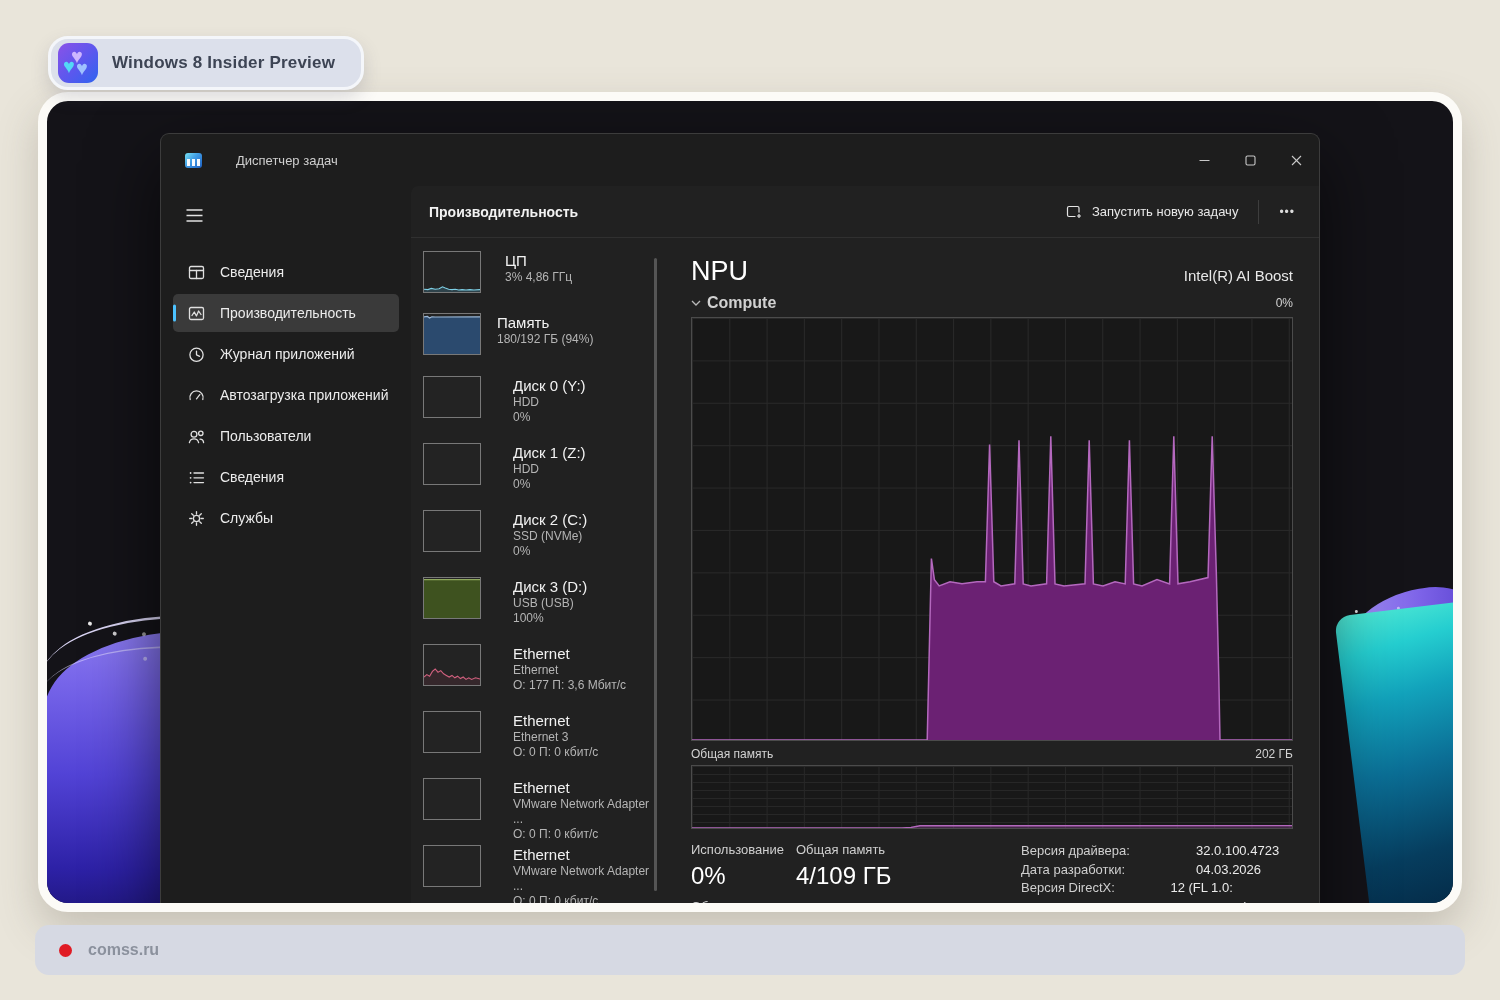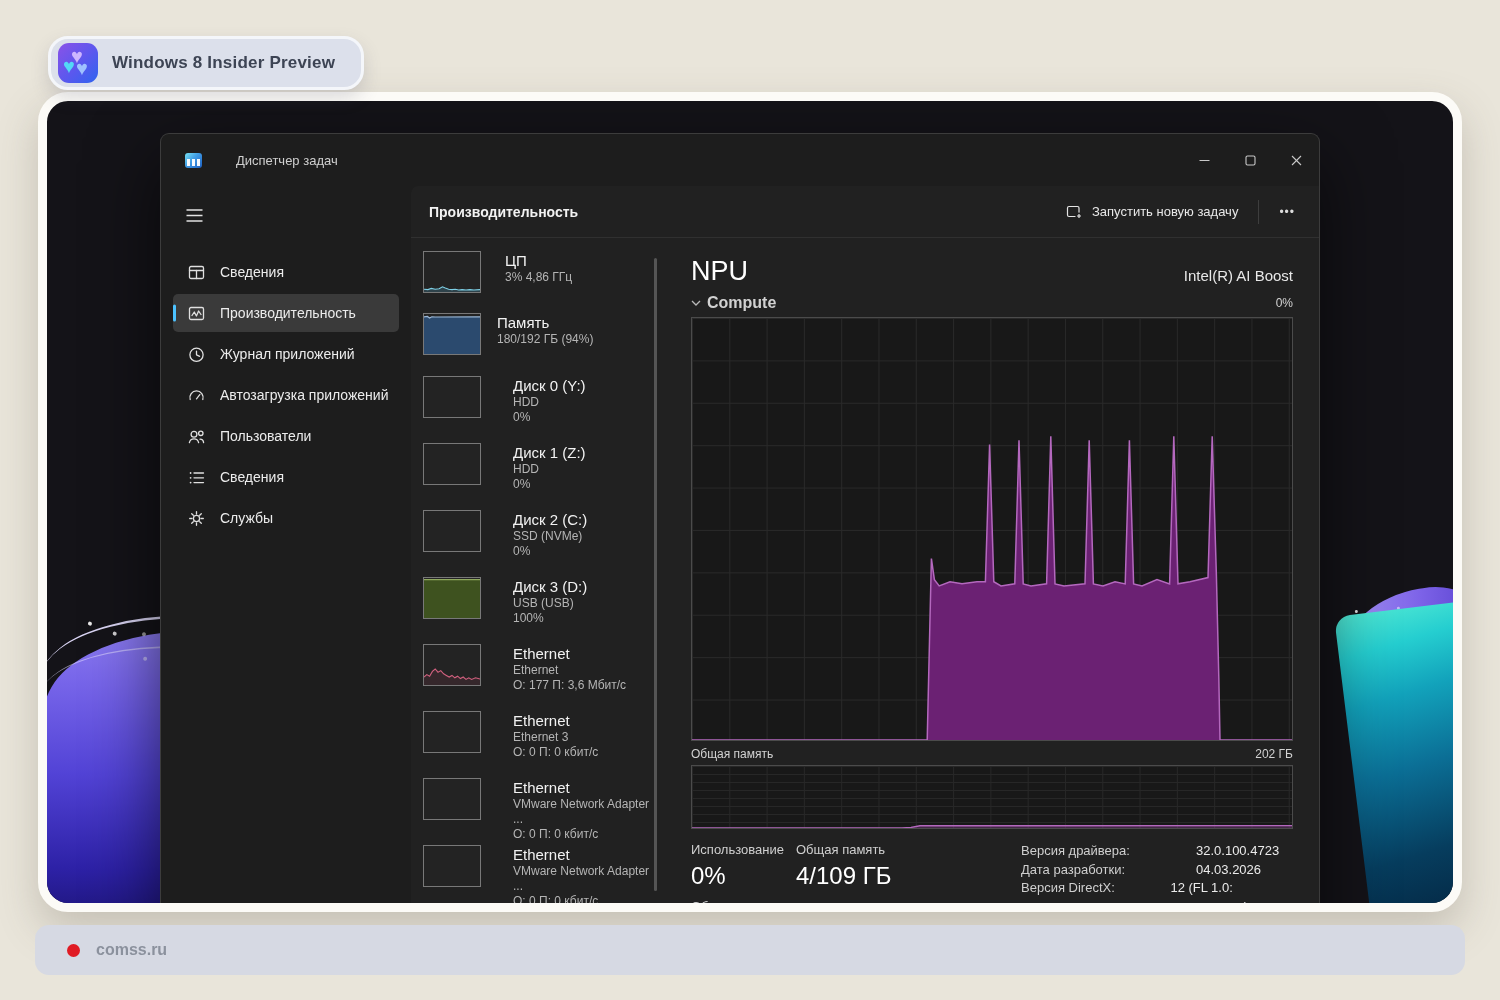--- a/index.html
+++ b/index.html
@@ -123,21 +123,21 @@
   .s-label { font-size:13px; color:#cfcfcf; line-height:16px; }
   .s-value { font-size:24px; font-weight:300; color:#ffffff; line-height:30px; margin-top:3px; }
   .s-label2 { font-size:13px; color:#cfcfcf; margin-top:8px; }
   .stat-table { margin-left:105px; flex:1; }
   .st-row { display:flex; line-height:18.5px; }
   .st-label { width:175px; font-size:13px; color:#cfcfcf; }
   .st-value { font-size:13px; color:#eaeaea; }
 
   
   .footer-bar { position:absolute; left:35px; top:925px; width:1430px; height:50px; background:#d6d9e3;
-                border-radius:14px; display:flex; align-items:center; padding-left:32px; gap:16px; z-index:25; }
+                border-radius:14px; display:flex; align-items:center; padding-left:24px; gap:16px; z-index:25; }
   .footer-dot { width:13px; height:13px; border-radius:50%; background:#e01b24; }
   .footer-label { font-size:16px; font-weight:bold; color:#8b919d; }
 </style>
 </head>
 <body>
 
 <div class="badge">
   <div class="badge-logo">
     <span class="heart h3">♥</span>
     <span class="heart h1">♥</span>

